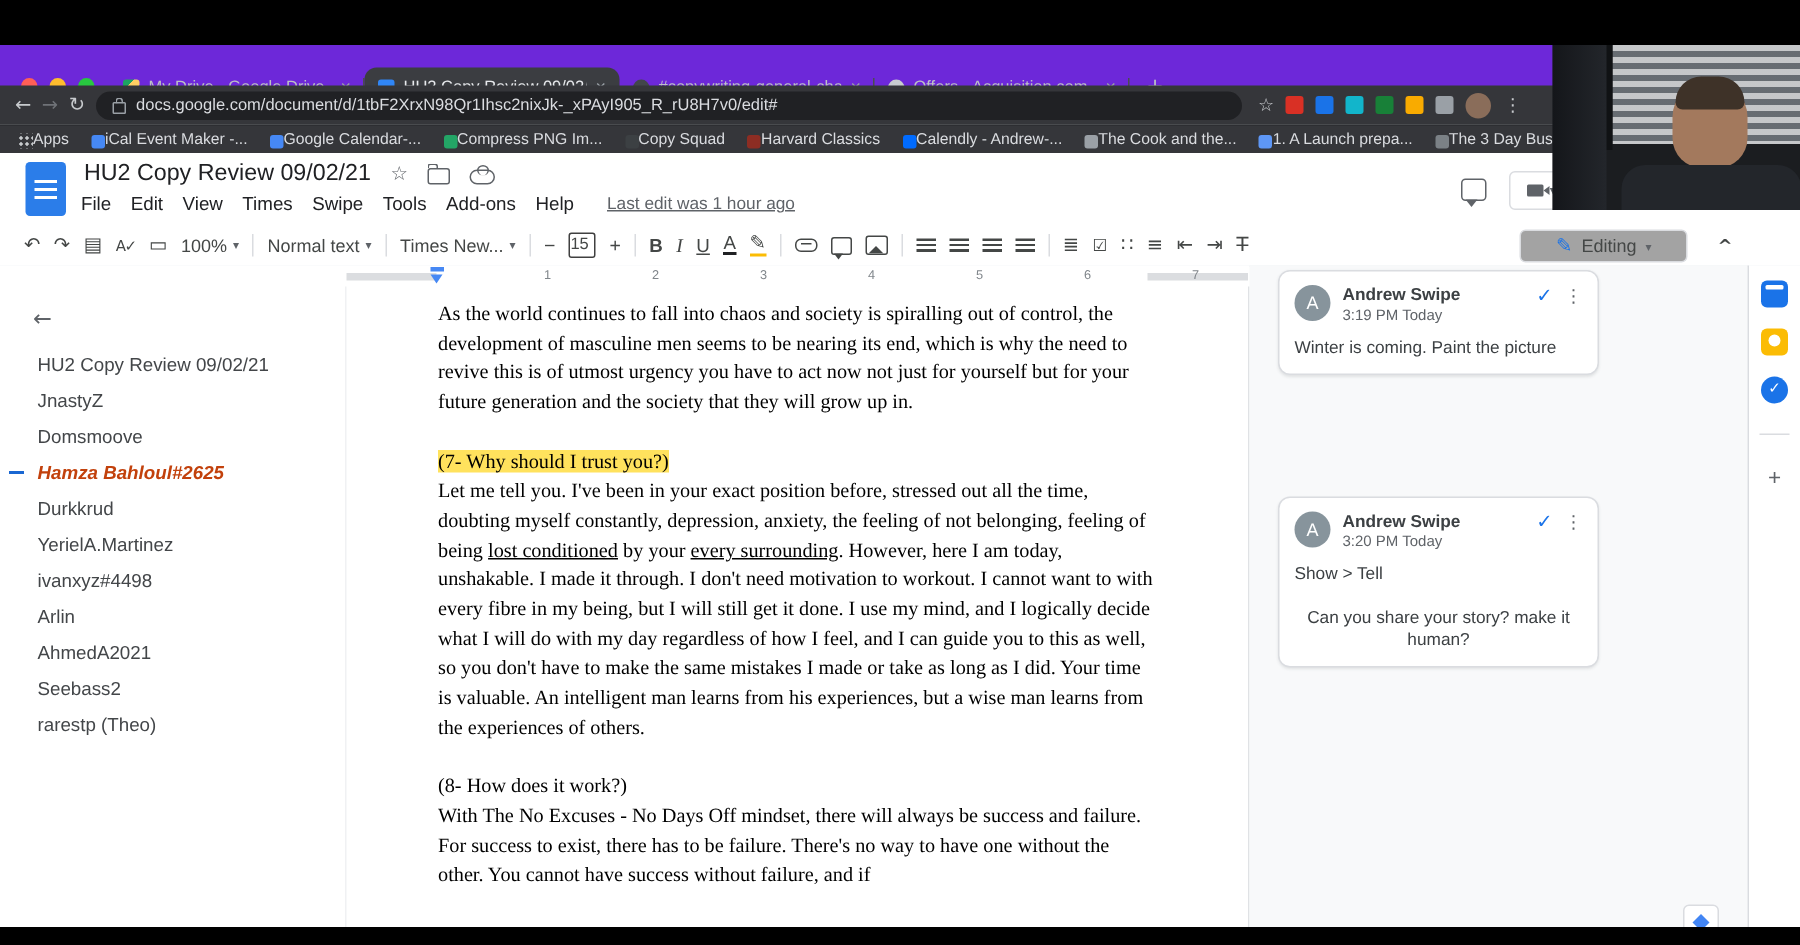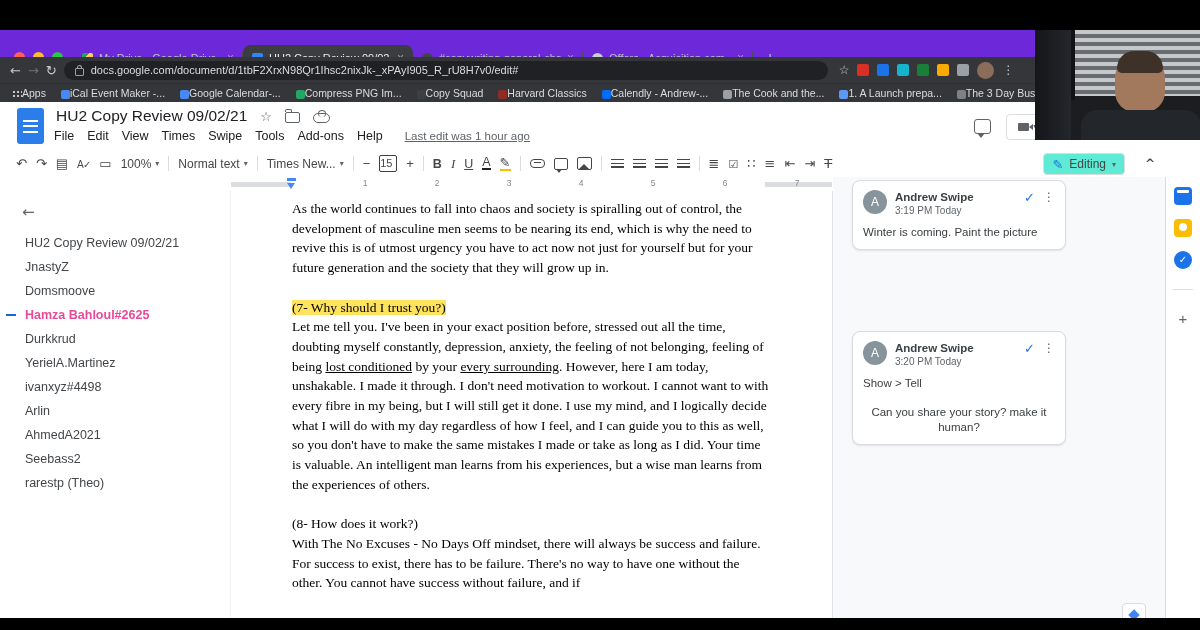--- a/index.html
+++ b/index.html
@@ -101,21 +101,21 @@
   .cbubble::after{content:"";position:absolute;left:1px;bottom:-4px;border-left:3px solid transparent;border-right:3px solid transparent;border-top:4px solid #444746;}
   .g-img{width:13px;height:11px;border:1.5px solid #444746;border-radius:2px;position:relative;overflow:hidden;}
   .g-img::after{content:"";position:absolute;left:1px;bottom:0;border-left:5px solid transparent;border-right:5px solid transparent;border-bottom:5px solid #444746;}
   .g-al{width:13px;height:9px;background:repeating-linear-gradient(to bottom,#444746 0 1.5px,transparent 1.5px 3.6px);}
   .g-spacing::before{content:"≣"}
   .g-checklist::before{content:"☑";font-size:11px}
   .g-bullets::before{content:"∷"}
   .g-numlist::before{content:"≡"}
   .g-outdent::before{content:"⇤"}.g-indent::before{content:"⇥"}
   .g-clear::before{content:"T";text-decoration:line-through}
-  .editing-pill{position:absolute;right:75px;top:3px;height:20px;border:1px solid #dadce0;border-radius:4px;display:flex;align-items:center;gap:6px;padding:0 8px;font-size:12px;color:#444746;background:#5eead4;}
+  .editing-pill{position:absolute;right:75px;top:3px;height:20px;border:1px solid #dadce0;border-radius:4px;display:flex;align-items:center;gap:6px;padding:0 23px;font-size:12px;color:#444746;background:#a3a3a3;}
   .g-collapse::before{content:"^";font-weight:bold;}
   .collapse-btn{position:absolute;right:45px;top:7px;color:#444746;font-size:12px;}
 
   
   .ruler{position:absolute;top:147px;left:230px;width:603px;height:14px;background:#fff;}
   .rm{position:absolute;top:5px;height:5px;background:#dbdde0;}
   .rm-left{left:1px;width:60px;}
   .rm-right{left:535px;width:67px;}
   .ind-rect{position:absolute;left:57px;top:1px;width:9px;height:3px;background:#4688f4;}
   .ind-tri{position:absolute;left:57px;top:6px;width:0;height:0;border-left:4.5px solid transparent;border-right:4.5px solid transparent;border-top:6px solid #4688f4;}
@@ -124,21 +124,21 @@
   .ruler-nums span:nth-child(3){left:274px}.ruler-nums span:nth-child(4){left:346px}
   .ruler-nums span:nth-child(5){left:418px}.ruler-nums span:nth-child(6){left:490px}
   .ruler-nums span:nth-child(7){left:562px}
 
   
   .content{position:absolute;top:147px;left:0;right:0;bottom:0;}
   .outline{position:absolute;left:0;top:0;bottom:0;width:230px;background:#fff;z-index:2;}
   .back-btn{position:absolute;left:22px;top:26px;font-size:15px;color:#5f6368;}
   .outline-list{position:absolute;left:0;top:54px;right:4px;}
   .outline-item{height:24px;line-height:24px;padding-left:25px;font-size:12.5px;color:#434649;white-space:nowrap;overflow:hidden;position:relative;}
-  .outline-item.active{color:#ec4899;font-weight:bold;}
+  .outline-item.active{color:#c2410c;font-weight:bold;font-style:italic;}
   .outline-item.active::before{content:"";position:absolute;left:6px;top:11px;width:10px;height:2px;background:#1967d2;}
 
   .page{position:absolute;left:230px;top:14px;bottom:0;width:603px;background:#fff;border-left:1px solid #f0f1f3;border-right:1px solid #e0e2e5;box-sizing:border-box;}
   .doc-text{position:absolute;left:61px;top:8px;width:477px;font-family:"Liberation Serif","DejaVu Serif",serif;font-size:13.5px;line-height:19.7px;color:#000;}
   .doc-text p{margin:0;}
   .doc-text p.mb{margin-bottom:19.7px;}
   .useg{text-decoration:underline;}
   .hlseg{background:#ffe25d;}
 
   .comments-area{position:absolute;left:833px;right:35px;top:0;bottom:0;background:#f8f9fa;}

